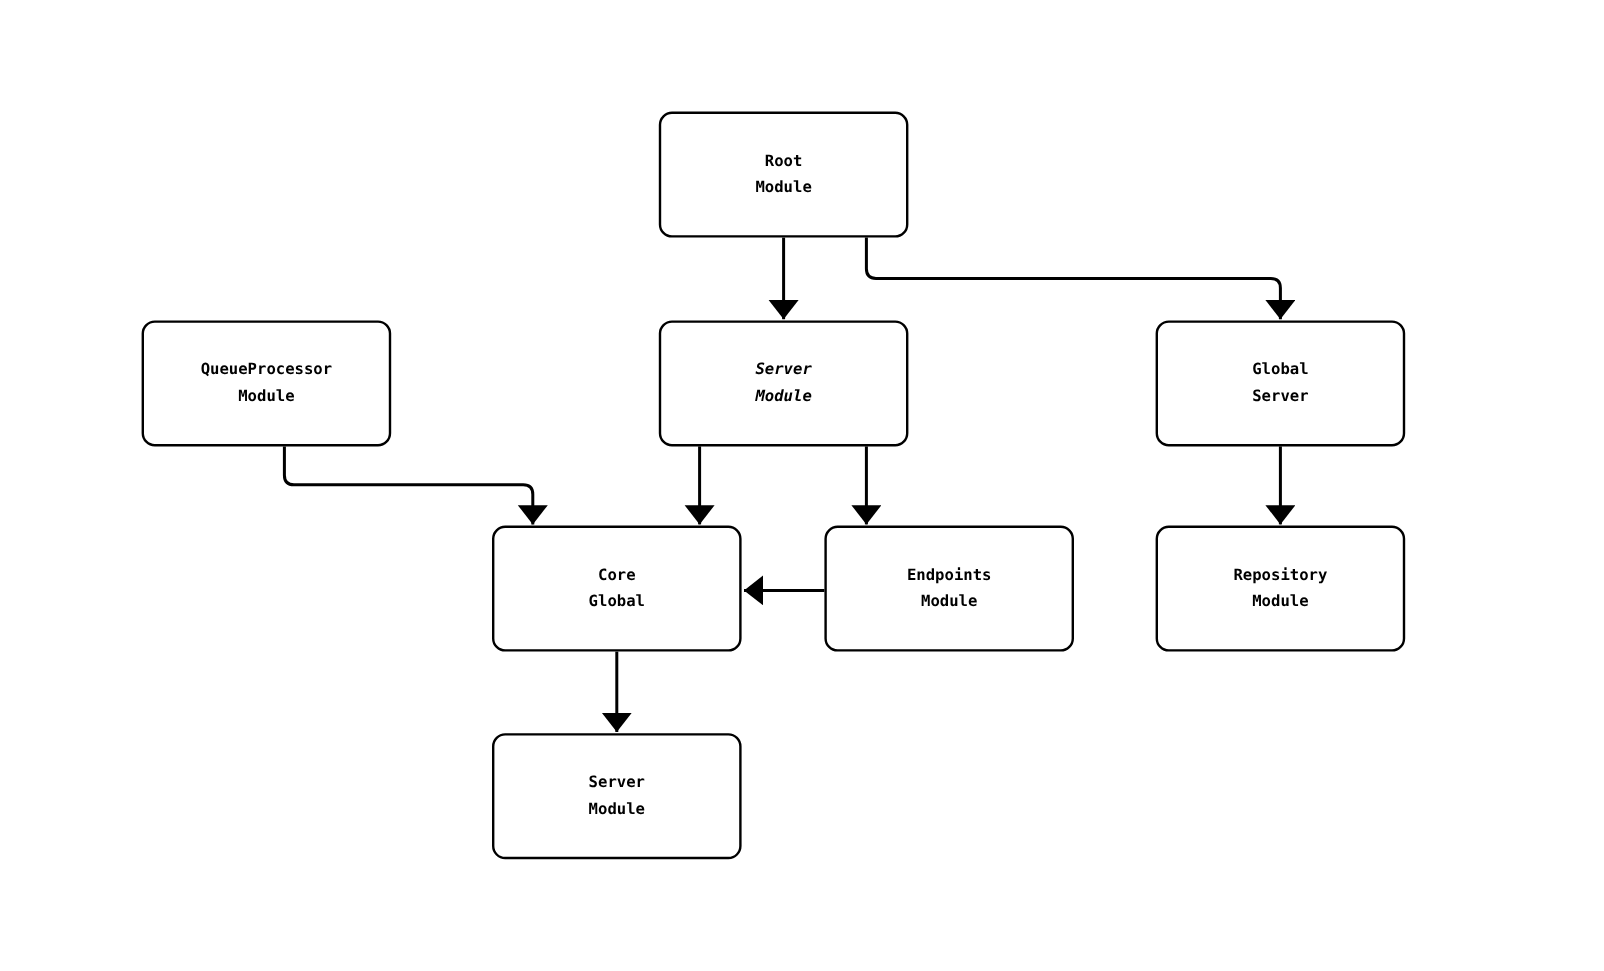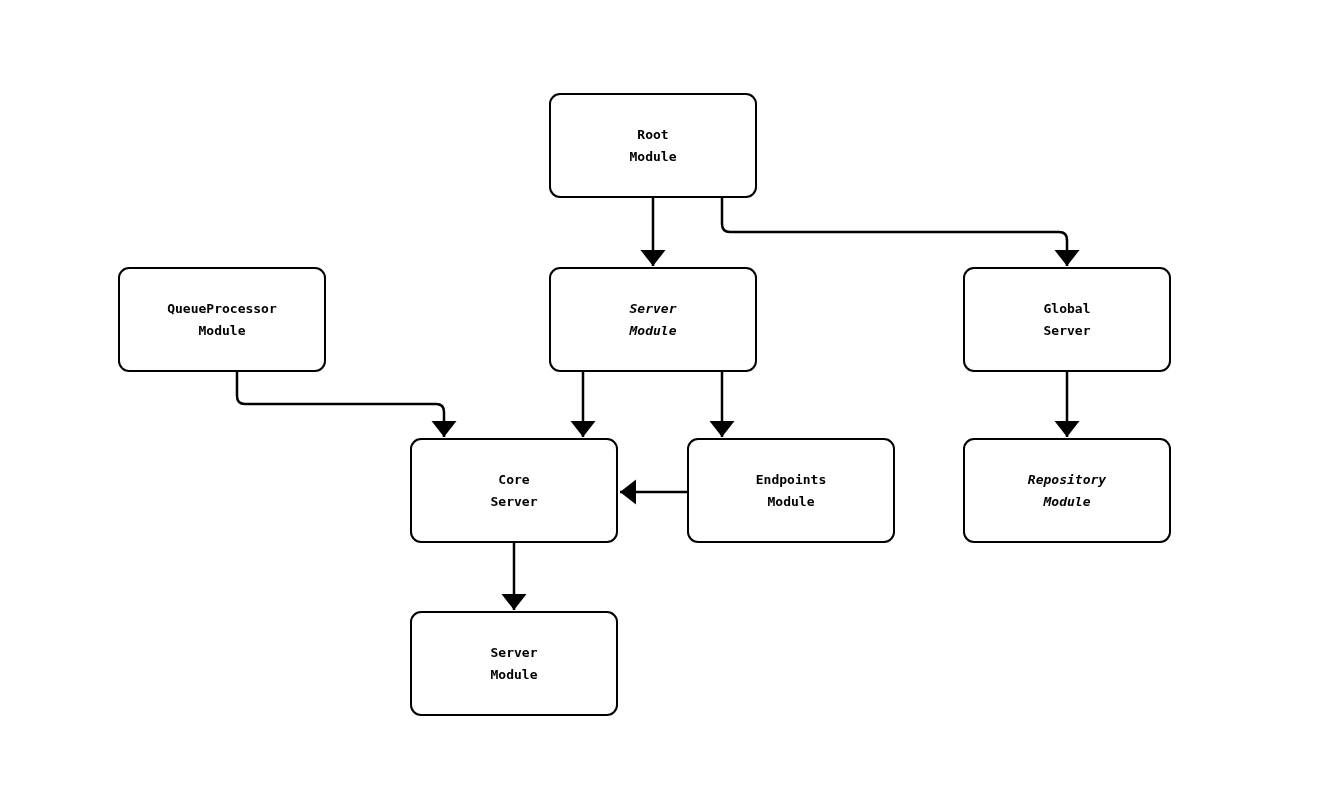--- a/index.html
+++ b/index.html
@@ -81,24 +81,24 @@
   <div class="node" style="left:118px; top:267px;">QueueProcessor
 Module</div>
 
   <div class="node" style="left:549px; top:267px;font-style:italic;">Server
 Module</div>
 
   <div class="node" style="left:963px; top:267px;">Global
 Server</div>
 
   <div class="node" style="left:410px; top:438px;">Core
-Server</div>
+Global</div>
 
   <div class="node" style="left:687px; top:438px;">Endpoints
 Module</div>
 
-  <div class="node" style="left:963px; top:438px;font-style:italic;">Repository
+  <div class="node" style="left:963px; top:438px;">Repository
 Module</div>
 
   <div class="node" style="left:410px; top:611px;">Server
 Module</div>
 
 </div>
 
 </body></html>

